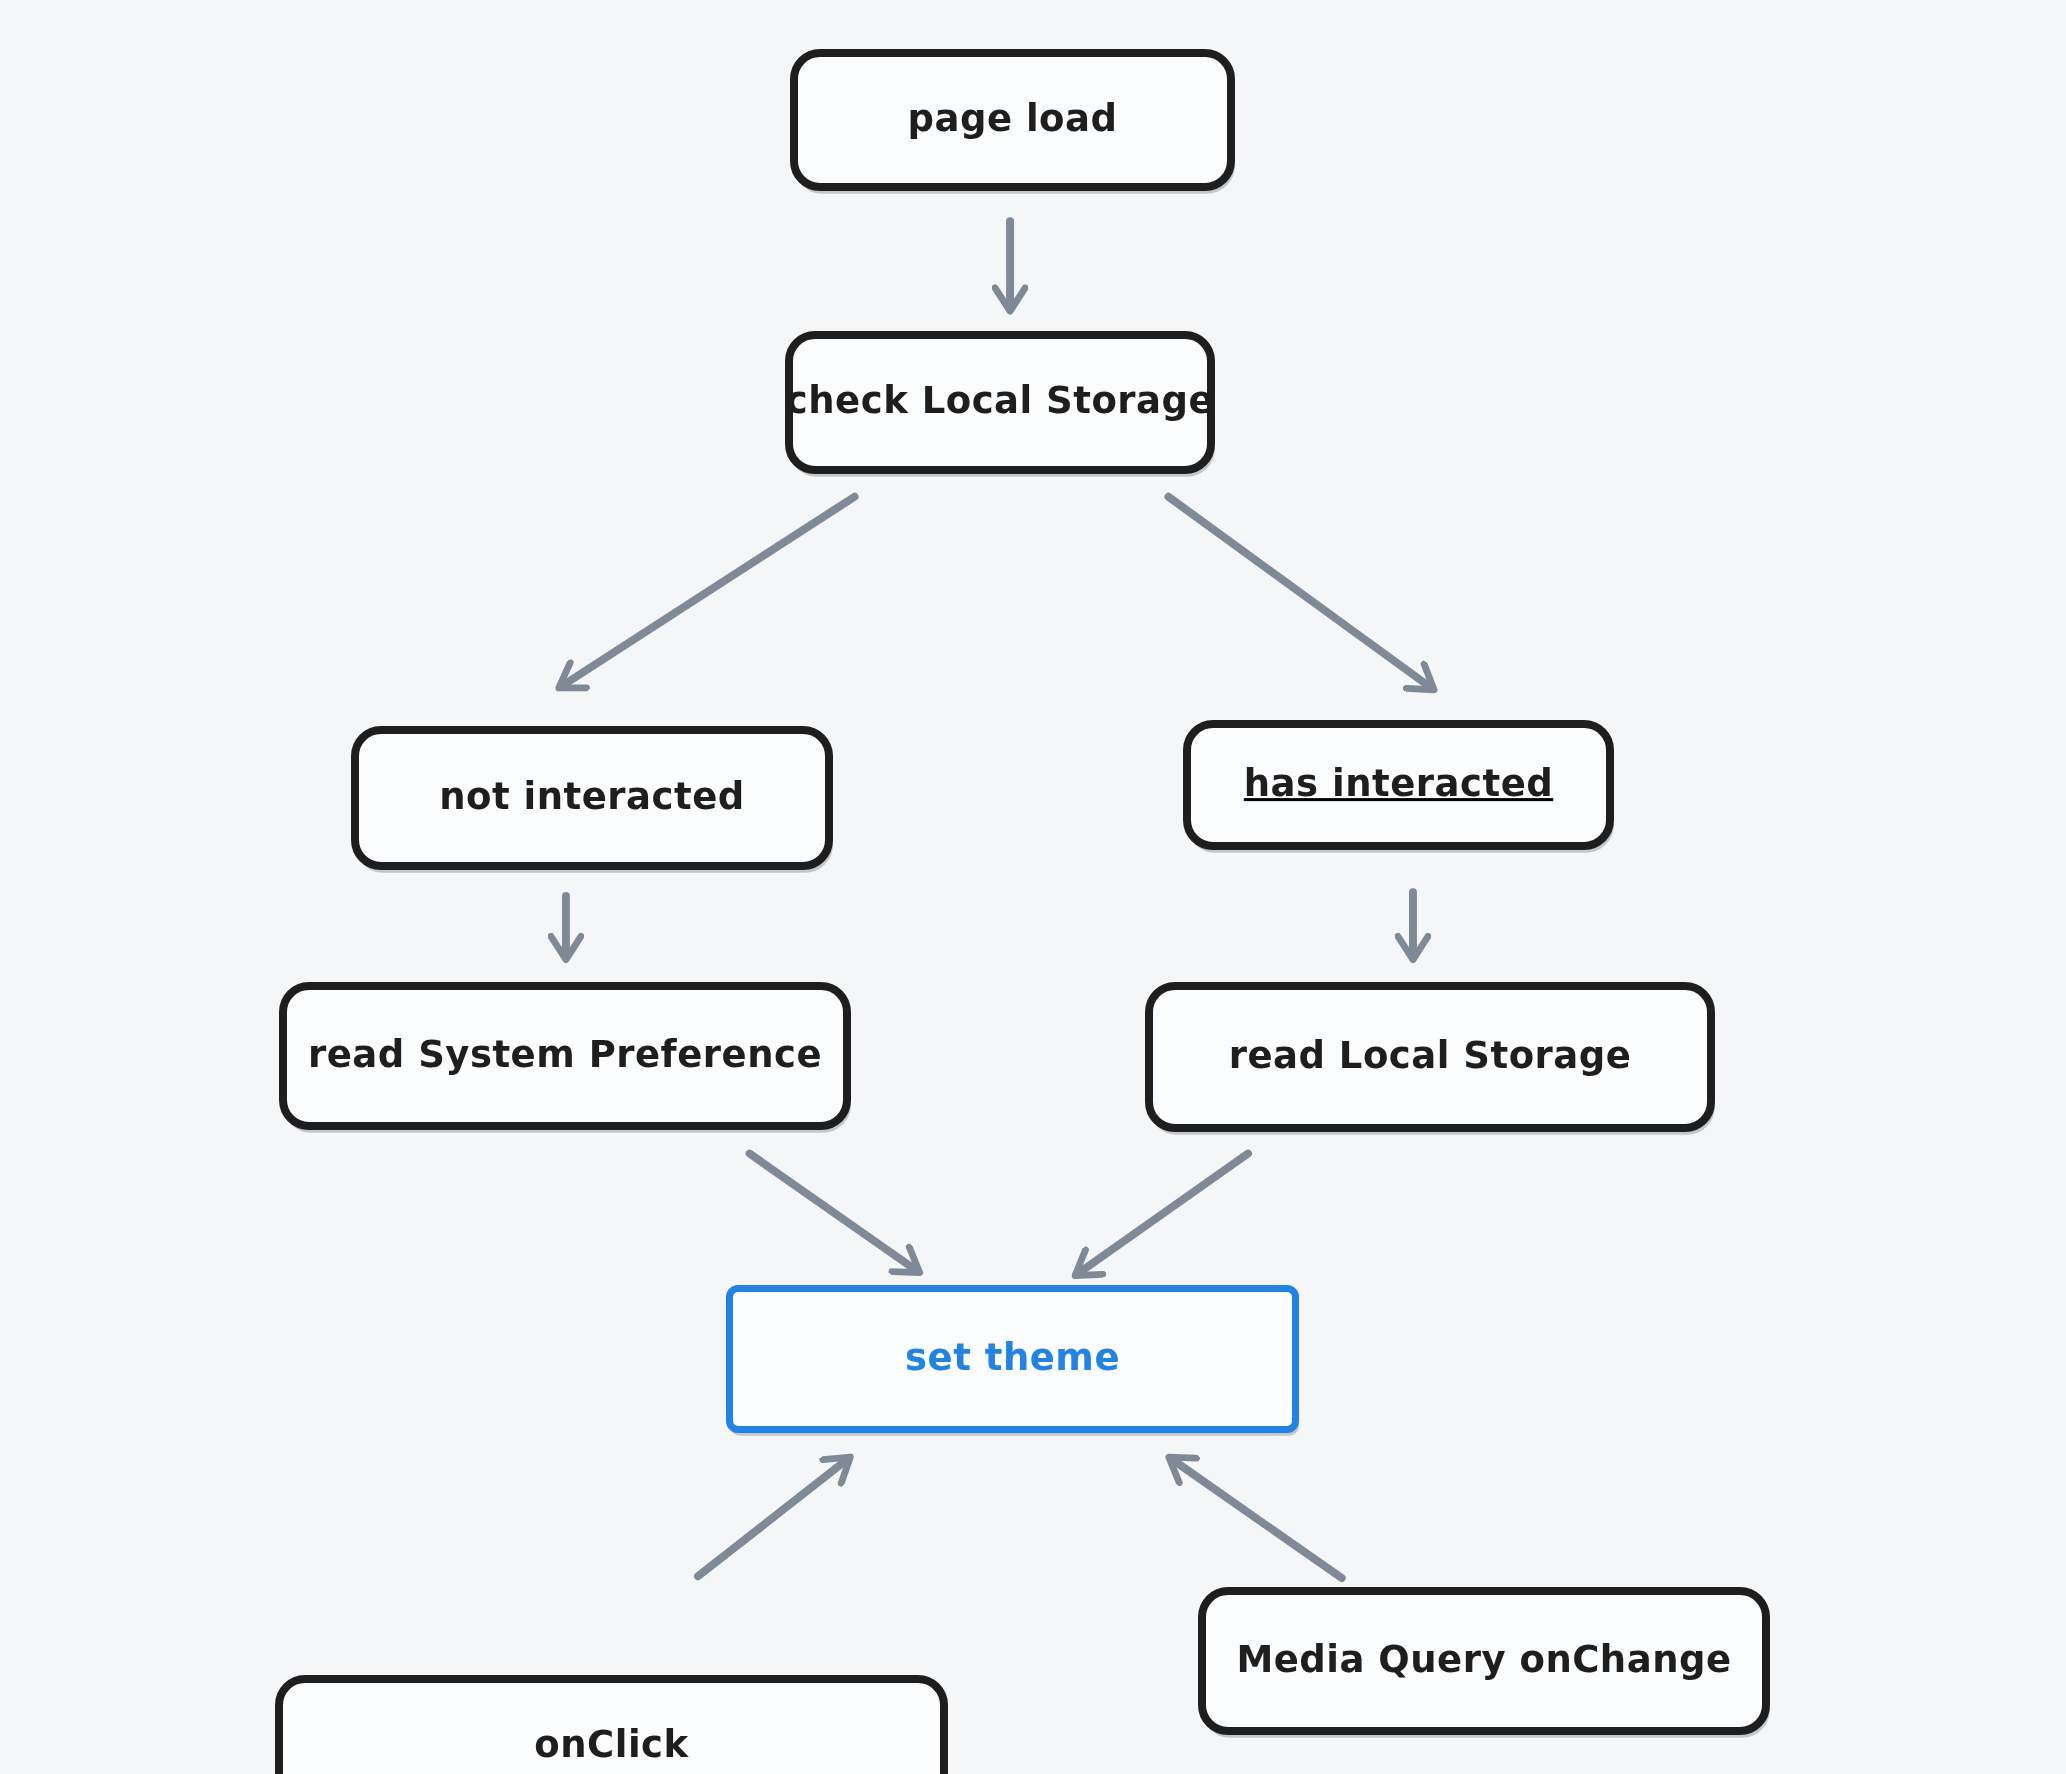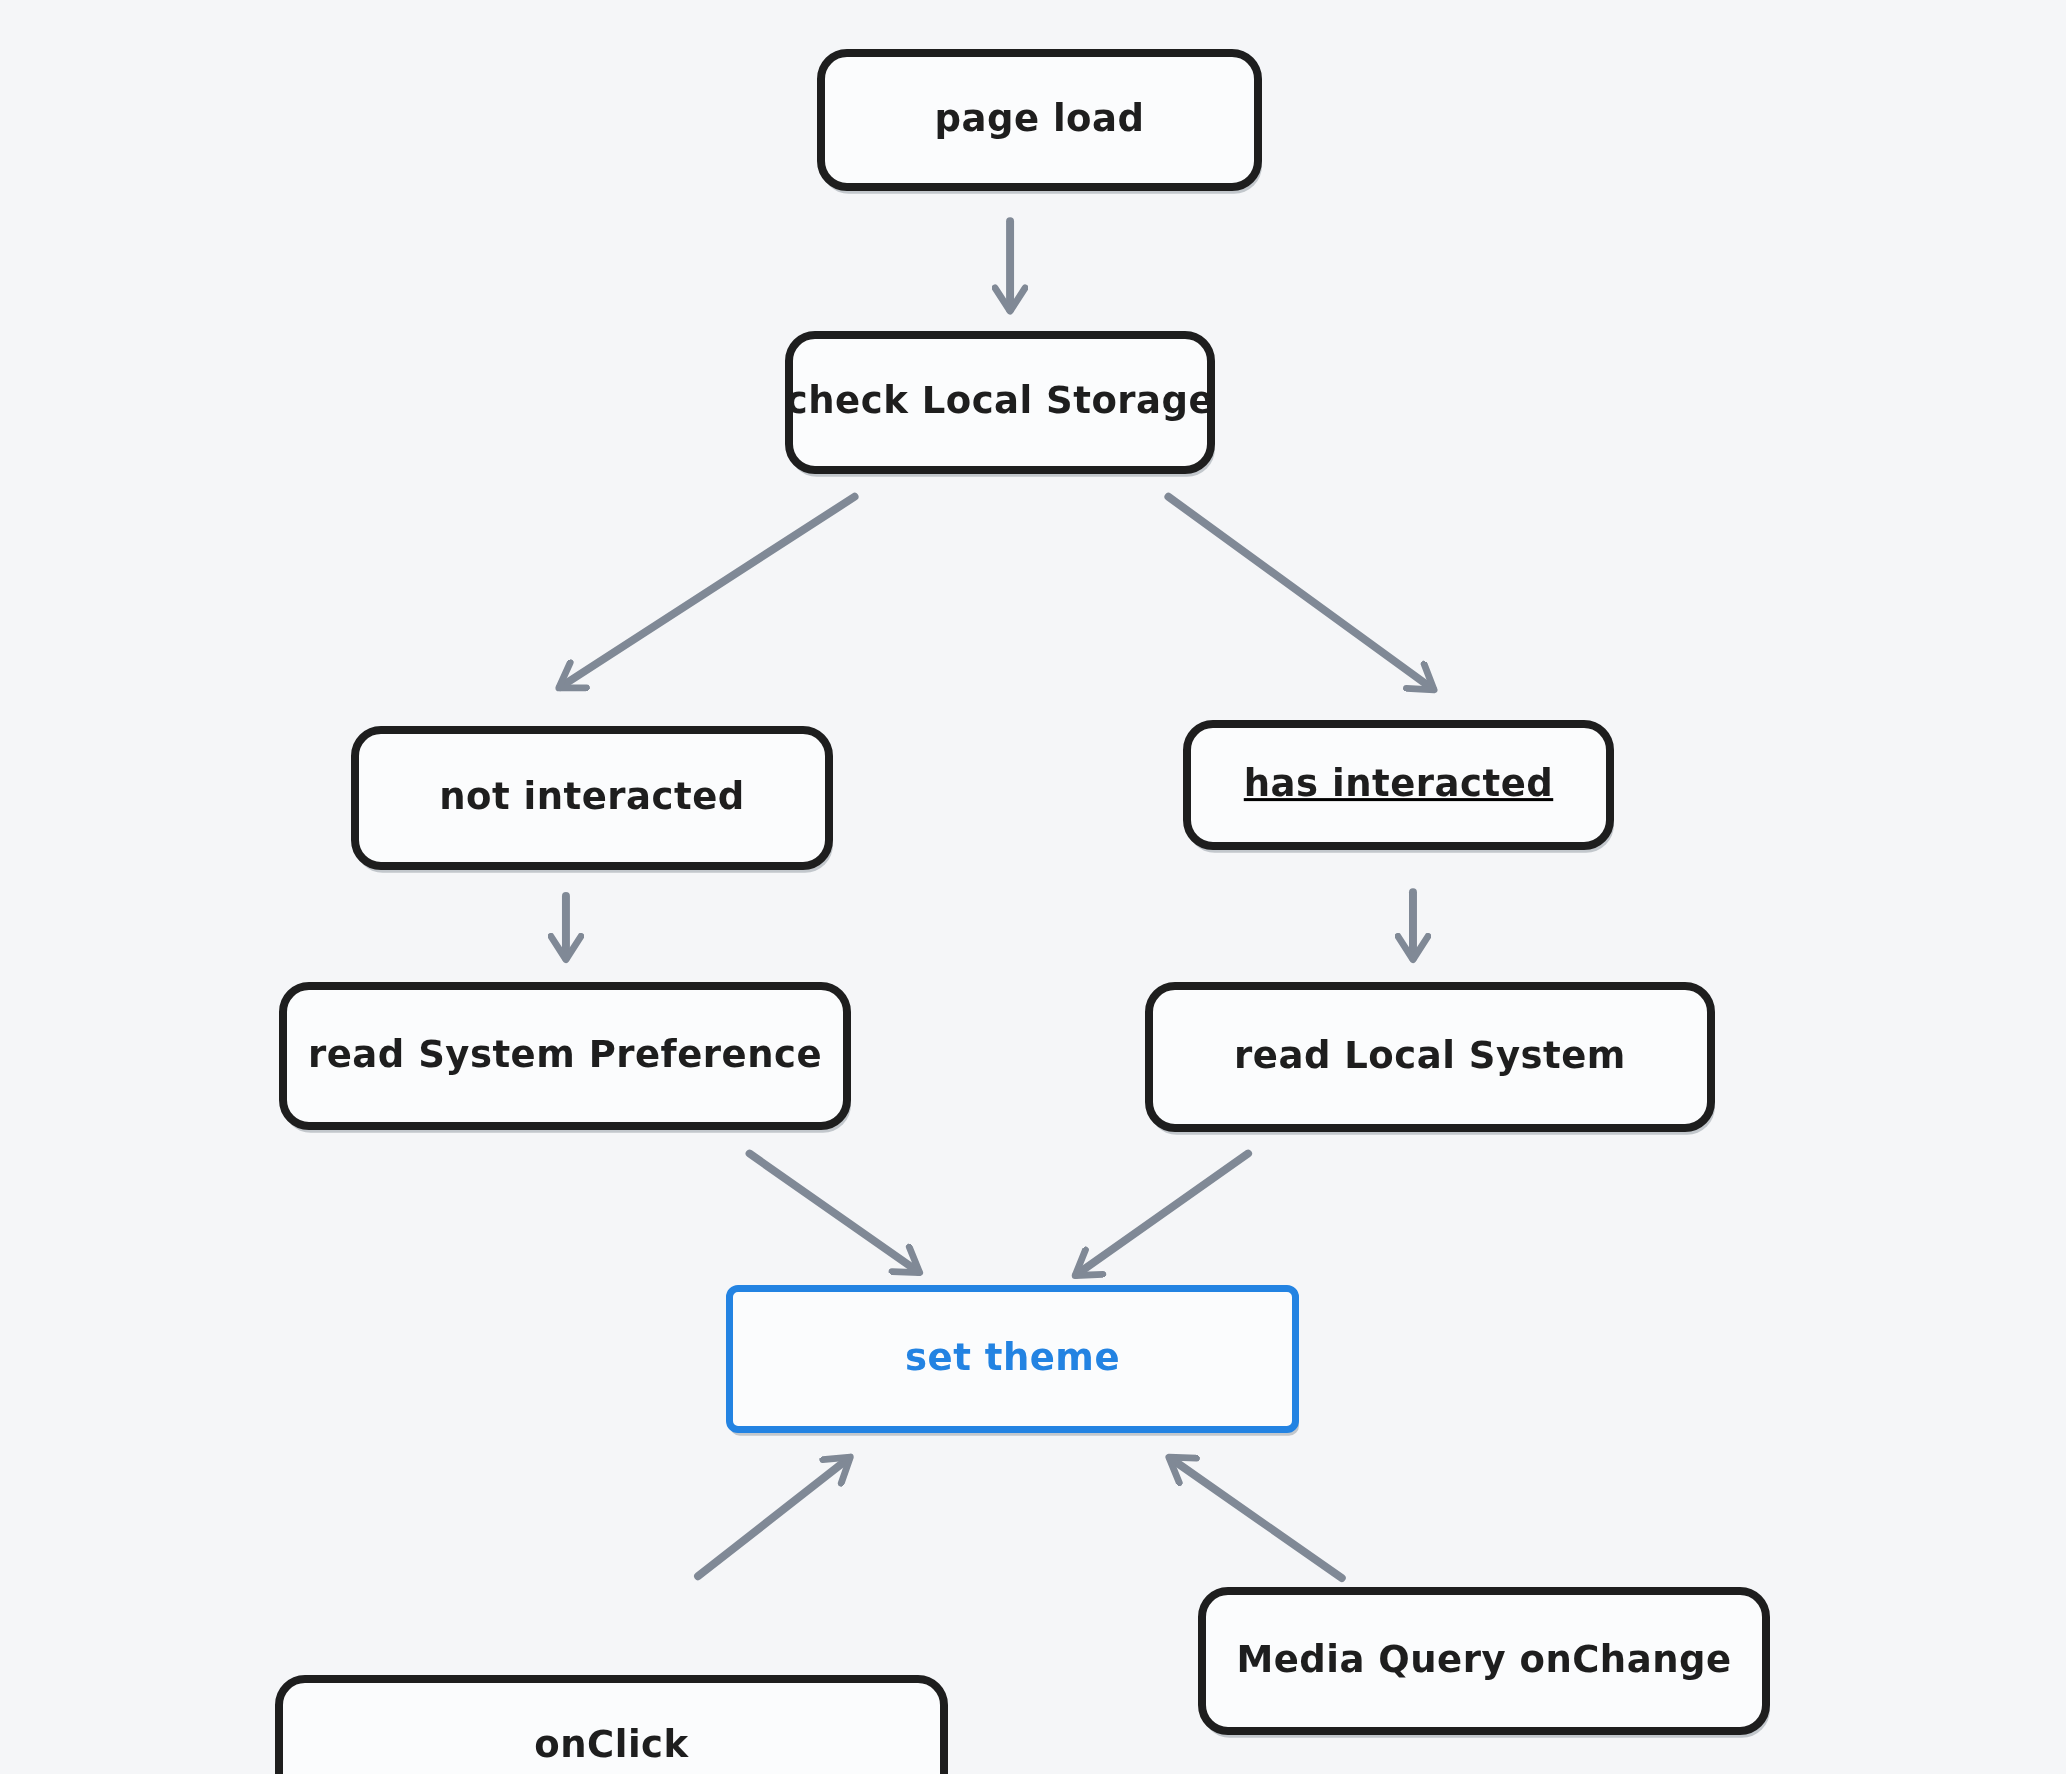--- a/index.html
+++ b/index.html
@@ -68,37 +68,37 @@
       <path d="M912 530 L598 733" stroke="#808996" stroke-width="8.5" stroke-linecap="round" fill="none" marker-end="url(#arrowhead)"></path>
       <path d="M1247 530 L1529 735" stroke="#808996" stroke-width="8.5" stroke-linecap="round" fill="none" marker-end="url(#arrowhead)"></path>
       <path d="M604 956 L604 1022" stroke="#808996" stroke-width="8.5" stroke-linecap="round" fill="none" marker-end="url(#arrowhead)"></path>
       <path d="M1508 952 L1508 1022" stroke="#808996" stroke-width="8.5" stroke-linecap="round" fill="none" marker-end="url(#arrowhead)"></path>
       <path d="M800 1231 L980 1357" stroke="#808996" stroke-width="8.5" stroke-linecap="round" fill="none" marker-end="url(#arrowhead)"></path>
       <path d="M1332 1231 L1149 1360" stroke="#808996" stroke-width="8.5" stroke-linecap="round" fill="none" marker-end="url(#arrowhead)"></path>
       <path d="M745 1682 L906 1556" stroke="#808996" stroke-width="8.5" stroke-linecap="round" fill="none" marker-end="url(#arrowhead)"></path>
       <path d="M1432 1684 L1249 1556" stroke="#808996" stroke-width="8.5" stroke-linecap="round" fill="none" marker-end="url(#arrowhead)"></path>
     </svg>
   <div id="nodes">
-      <div class="node" style="left: 790px; top: 49px; width: 445px; height: 142px; margin-left: 27px;">
+      <div class="node" style="left: 790px; top: 49px; width: 445px; height: 142px;">
         <span class="node-label">page load</span>
       </div>
       <div class="node" style="left: 785px; top: 331px; width: 430px; height: 143px;">
         <span class="node-label">check Local Storage</span>
       </div>
       <div class="node" style="left: 351px; top: 726px; width: 482px; height: 144px;">
         <span class="node-label">not interacted</span>
       </div>
       <div class="node" style="left: 1183px; top: 720px; width: 431px; height: 130px; text-decoration: underline;">
         <span class="node-label">has interacted</span>
       </div>
       <div class="node" style="left: 279px; top: 982px; width: 572px; height: 148px;">
         <span class="node-label">read System Preference</span>
       </div>
       <div class="node" style="left: 1145px; top: 982px; width: 570px; height: 150px;">
-        <span class="node-label">read Local System</span>
+        <span class="node-label">read Local Storage</span>
       </div>
       <div class="node accent" style="left: 726px; top: 1285px; width: 573px; height: 148px;">
         <span class="node-label">set theme</span>
       </div>
       <div class="node" style="left: 275px; top: 1675px; width: 673px; height: 143px;">
         <span class="node-label">onClick</span>
       </div>
       <div class="node" style="left: 1198px; top: 1587px; width: 572px; height: 148px;">
         <span class="node-label">Media Query onChange</span>
       </div>

